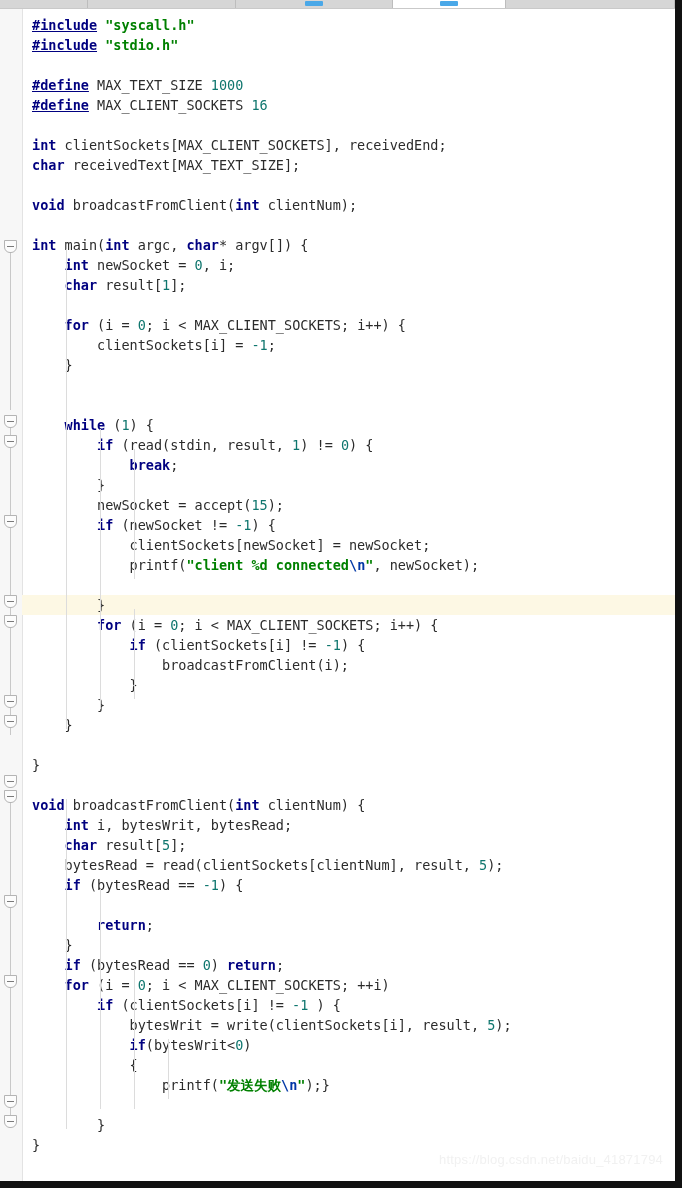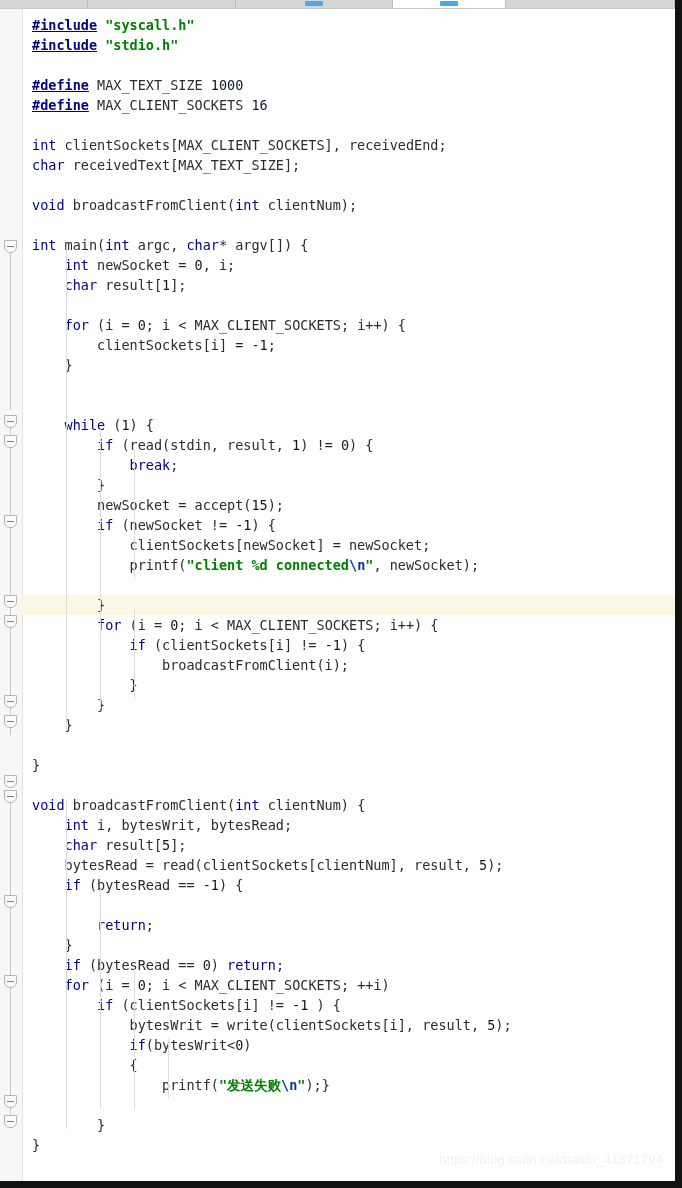--- a/index.html
+++ b/index.html
@@ -65,23 +65,23 @@
   .line{
     position:relative;height:20px;line-height:20px;
     padding-left:10px;
   }
   .line.hl{background:#fdf8e4;}
   .indent-guide{
     position:absolute;top:0;width:1px;height:100%;
     background:#dcdcdc;pointer-events:none;
   }
   
-  .kw{color:#000080;font-weight:normal;}
+  .kw{color:#000080;font-weight:bold;}
   .pp{color:#000080;font-weight:bold;text-decoration:underline;}
-  .num{color:#0f172a;text-align:right;}
+  .num{color:#0f766e;text-align:right;}
   .str{color:#008000;font-weight:bold;}
   .esc{color:#0037a6;font-weight:bold;}
   .id{color:#2b2b2b;}
   .watermark{
     position:absolute;right:12px;bottom:14px;
     font-family:"Liberation Sans",sans-serif;
     font-size:13px;color:#f1f1f1;letter-spacing:.2px;
     white-space:nowrap;
   }
 </style>

